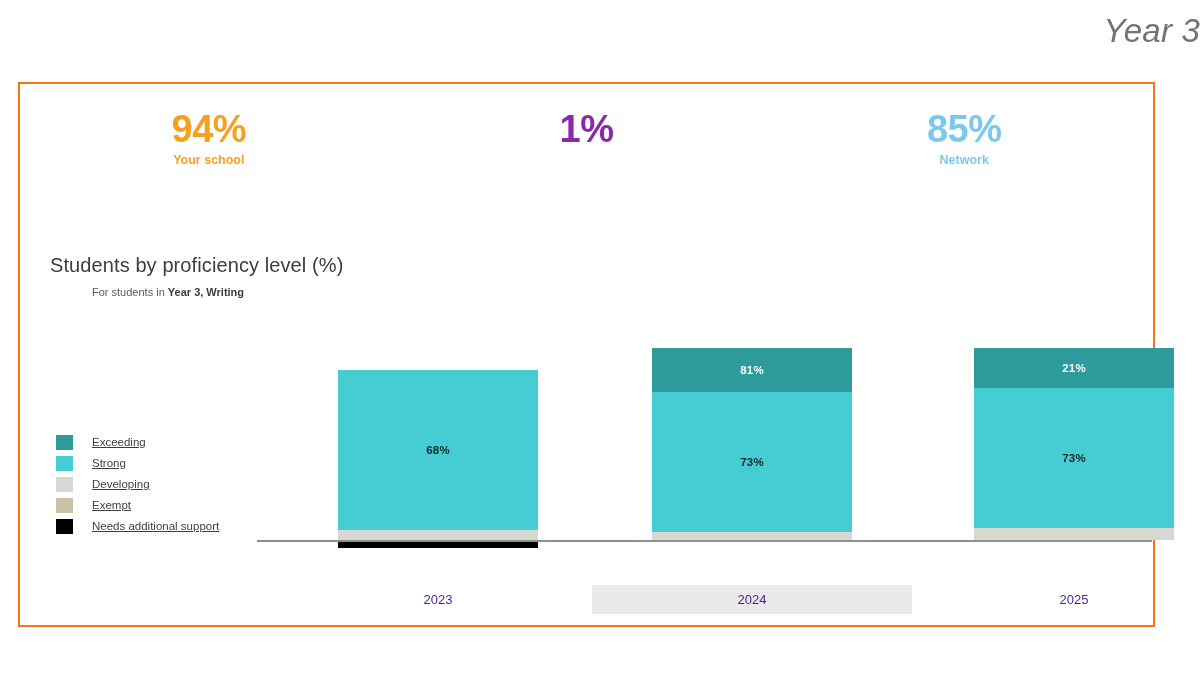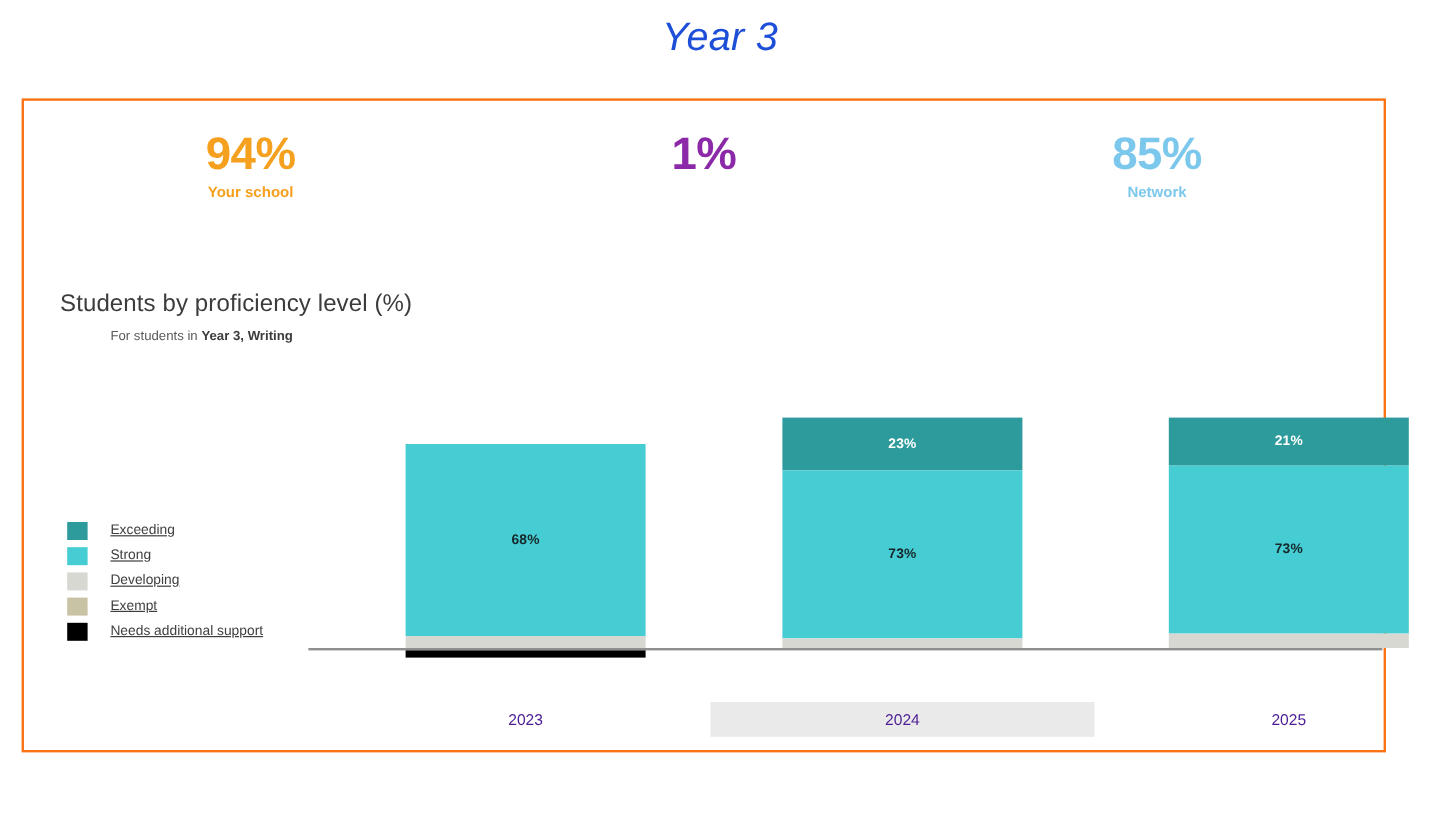--- a/index.html
+++ b/index.html
@@ -14,24 +14,24 @@
     overflow: hidden;
     position: relative;
   }
 
   
   #report-title {
     position: absolute;
     left: 0;
     top: 12px;
     width: 1200px;
-    text-align: center;
+    text-align: right;
     font-size: 33px;
     font-style: italic;
-    color: #1d4ed8;
+    color: #737373;
     letter-spacing: 0.2px;
   }
 
   
   #report-card {
     position: absolute;
     left: 18px;
     top: 82px;
     width: 1137px;
     height: 545px;
@@ -67,21 +67,21 @@
   .stat-your-school .stat-label { color: #F5A01E; }
   .stat-similar-schools .stat-value,
   .stat-similar-schools .stat-label { color: #8C29A8; }
   .stat-network .stat-value,
   .stat-network .stat-label { color: #7CC8EC; }
 
   
   #chart-heading {
     position: absolute;
     left: 30px;
-    top: 158px;
+    top: 170px;
   }
   #chart-title {
     font-size: 20px;
     color: #3c3c3c;
     letter-spacing: 0.1px;
   }
   #chart-subtitle {
     margin-top: 9px;
     margin-left: 42px;
     font-size: 11px;
@@ -251,21 +251,21 @@
           <div class="seg seg-developing" style="height: 9.6px; background: rgb(215, 216, 210);"></div>
         </div>
         <div class="below-baseline">
           <div class="seg" style="height: 6.4px; background: rgb(0, 0, 0);"></div>
         </div>
         <div class="x-label"><span class="x-label-chip">2023</span></div>
       </div>
       <div class="bar-group" id="bar-group-2024">
         <div class="bar-stack">
           <div class="seg seg-exceeding" style="height: 44.16px; background: rgb(45, 154, 155);">
-            <span class="seg-label">23%</span>
+            <span class="seg-label">81%</span>
           </div>
           <div class="seg seg-strong" style="height: 140.16px; background: rgb(69, 205, 211);">
             <span class="seg-label">73%</span>
           </div>
           <div class="seg seg-developing" style="height: 7.68px; background: rgb(215, 216, 210);"></div>
         </div>
         <div class="x-label highlighted"><span class="x-label-chip">2024</span></div>
       </div>
       <div class="bar-group" id="bar-group-2025">
         <div class="bar-stack">

